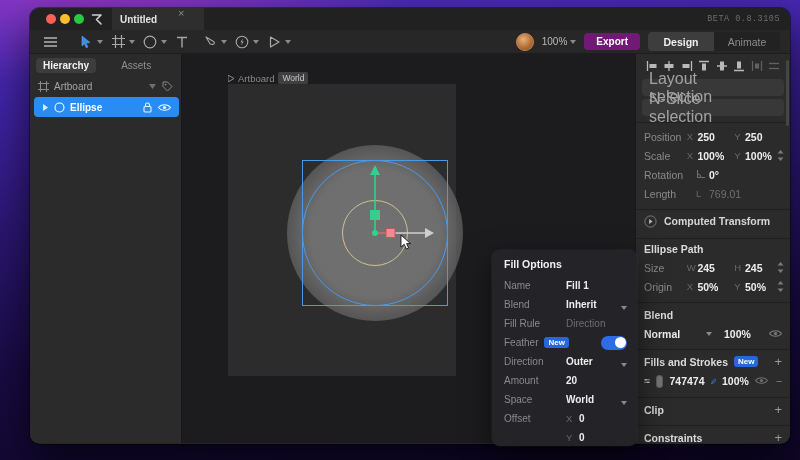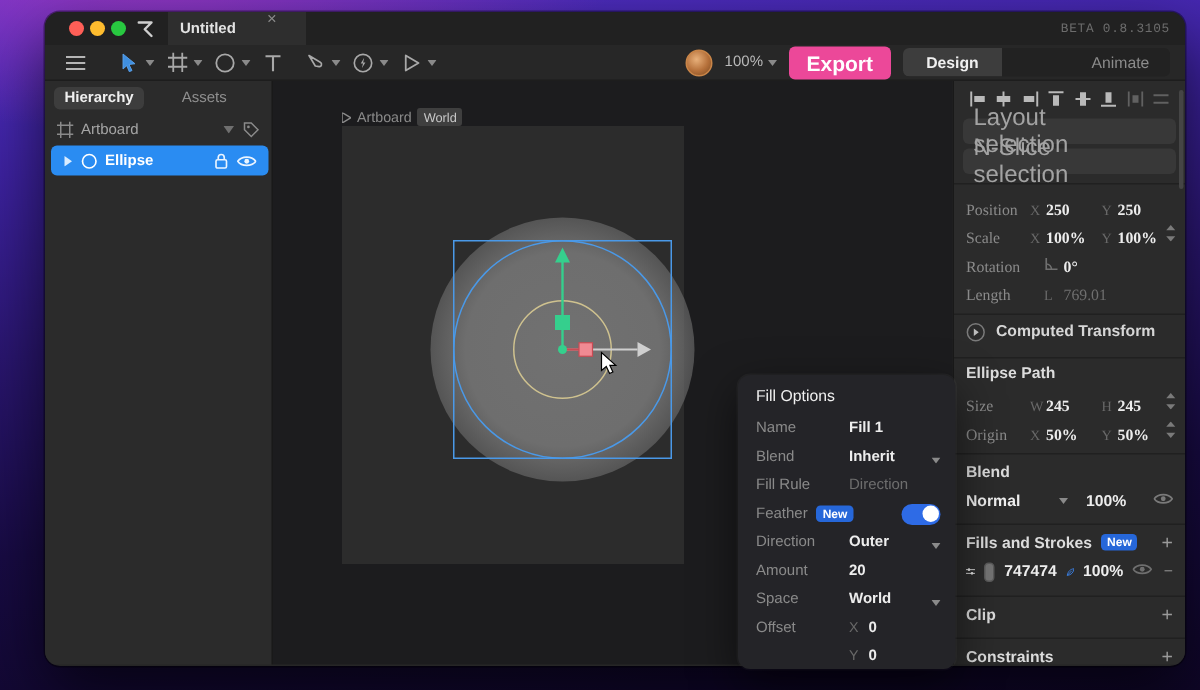--- a/index.html
+++ b/index.html
@@ -34,23 +34,23 @@
   .tool { display:flex; align-items:center; justify-content:center; width:20px; height:20px; }
   .tool svg { display:block; }
   .caret { width:8px; height:20px; display:flex; align-items:center; justify-content:center; margin-right:4px; }
   .caret svg { display:block; }
   .tgap { width:8px; }
   .tb-right { margin-left:auto; display:flex; align-items:center; gap:8px; }
   .avatar { width:18px; height:18px; border-radius:50%;
             background:radial-gradient(circle at 40% 35%, #e8b07a 0%, #b5703a 55%, #7a4a22 100%);
             border:1.5px solid #c98548; }
   .zoomctl { display:flex; align-items:center; gap:3px; color:#b9b9b9; font-size:10px; }
-  .export-btn { background:#ec4899; color:#fff; font-size:14px; font-weight:700;
+  .export-btn { background:#701a75; color:#fff; font-size:10px; font-weight:700;
                 border:none; border-radius:4px; padding:3px 12px; }
-  .segmented { display:flex; background:#222; border-radius:4px; overflow:hidden; height:19px;gap:46px; }
+  .segmented { display:flex; background:#222; border-radius:4px; overflow:hidden; height:19px; }
   .seg { width:66px; display:flex; align-items:center; justify-content:center; font-size:10.5px; }
   .seg.active { background:#3d3d3d; color:#f0f0f0; font-weight:700; }
   .seg.inactive { color:#8b8b8b; }
   
   .main { position:relative; height:389px; }
   
   .lp { position:absolute; left:0; top:0; width:152px; height:100%; background:#2b2b2b;
         border-right:1px solid #191919; }
   .lp-tabs { display:flex; align-items:center; height:23px; padding:0 6px; gap:18px; }
   .lp-tab { font-size:10px; color:#8f8f8f; padding:2px 7px; border-radius:4px; flex:1; text-align:center; }
@@ -76,21 +76,21 @@
   .gizmo { position:absolute; left:0; top:0; }
   
   .rp { position:absolute; left:605px; top:0; width:155px; height:100%; background:#2b2b2b;
         border-left:1px solid #191919; font-size:10.5px; }
   .rp-scrollbar { position:absolute; right:1px; top:6px; width:3px; height:66px; border-radius:2px; background:#454545; }
   .align-row { display:flex; align-items:center; justify-content:space-between; padding:6px 10px 4px 10px; }
   .sel-btn { margin:3px 6px 0 6px; height:17px; background:#383838; border-radius:4px;
              display:flex; align-items:center; padding:0 7px; color:#a3a3a3; font-size:16px;gap:48px; }
   .sel-btn .grow { flex:1; }
   .sep { height:1px; background:#202020; margin:6px 0 0 0; }
-  .kv { display:flex; align-items:flex-end; height:19px; padding:0 8px; position:relative;font-family:Liberation Serif, serif; }
+  .kv { display:flex; align-items:center; height:19px; padding:0 8px; position:relative; }
   .kv .lbl { width:52px; color:#8a8a8a; }
   .kv .ax { width:13px; color:#686868; font-size:9.5px; }
   .kv .val { width:45px; color:#ededed; font-weight:700; }
   .kv .val.dim { color:#6f6f6f; font-weight:400; }
   .kv .linkicon { position:absolute; right:6px; top:4px; }
   .hdr { display:flex; align-items:center; height:19px; padding:0 8px; color:#dcdcdc; font-weight:700; }
   .hdr .plus { margin-left:auto; color:#9a9a9a; font-size:13px; font-weight:400; }
   .new-badge { background:#2667d9; color:#fff; font-size:8px; font-weight:700; padding:1px 4px;
                border-radius:3px; margin-left:6px; }
   .blend-row { display:flex; align-items:center; height:19px; padding:0 8px; gap:4px; }
@@ -98,21 +98,21 @@
   .fill-row { display:flex; align-items:center; height:20px; padding:0 8px; gap:6px; }
   .swatch { width:13px; height:13px; border-radius:3px; background:#747474; border:1px solid #5a5a5a; }
   .hexval { color:#ededed; font-weight:700; width:40px; }
   .pct { color:#ededed; font-weight:700; }
   .minus { color:#8a8a8a; margin-left:2px; }
   .ct-row { display:flex; align-items:center; height:22px; padding:0 8px; gap:7px; color:#d6d6d6; font-weight:700; }
   
   .popup { position:absolute; left:492px; top:250px; width:145px; height:196px; background:#242428;
            border-radius:8px; box-shadow:0 10px 30px rgba(0,0,0,.55), 0 0 0 1px rgba(255,255,255,.04);
            z-index:10; padding:8px 0 0 0; }
-  .pop-title { color:#f0f0f0; font-size:10.5px; font-weight:400; padding:0 12px 6px 12px; }
+  .pop-title { color:#f0f0f0; font-size:10.5px; font-weight:700; padding:0 12px 6px 12px; }
   .pop-row { display:flex; align-items:center; height:19px; padding:0 12px; position:relative; }
   .pop-row .plabel { width:62px; color:#8a8a8a; font-size:10px; }
   .pop-row .pval { color:#ededed; font-size:10px; font-weight:700; }
   .pop-row .pval.dim { color:#6e6e6e; font-weight:400; }
   .pop-row .pcaret { position:absolute; right:10px; }
   .pop-ax { color:#686868; font-size:9.5px; width:13px; }
   .toggle { position:absolute; right:10px; width:26px; height:14px; border-radius:8px; background:#2e6be6; }
   .toggle .knob { position:absolute; right:1.5px; top:1.5px; width:11px; height:11px; border-radius:50%; background:#fff; }
   .icon-dim { opacity:.38; }
 </style>

